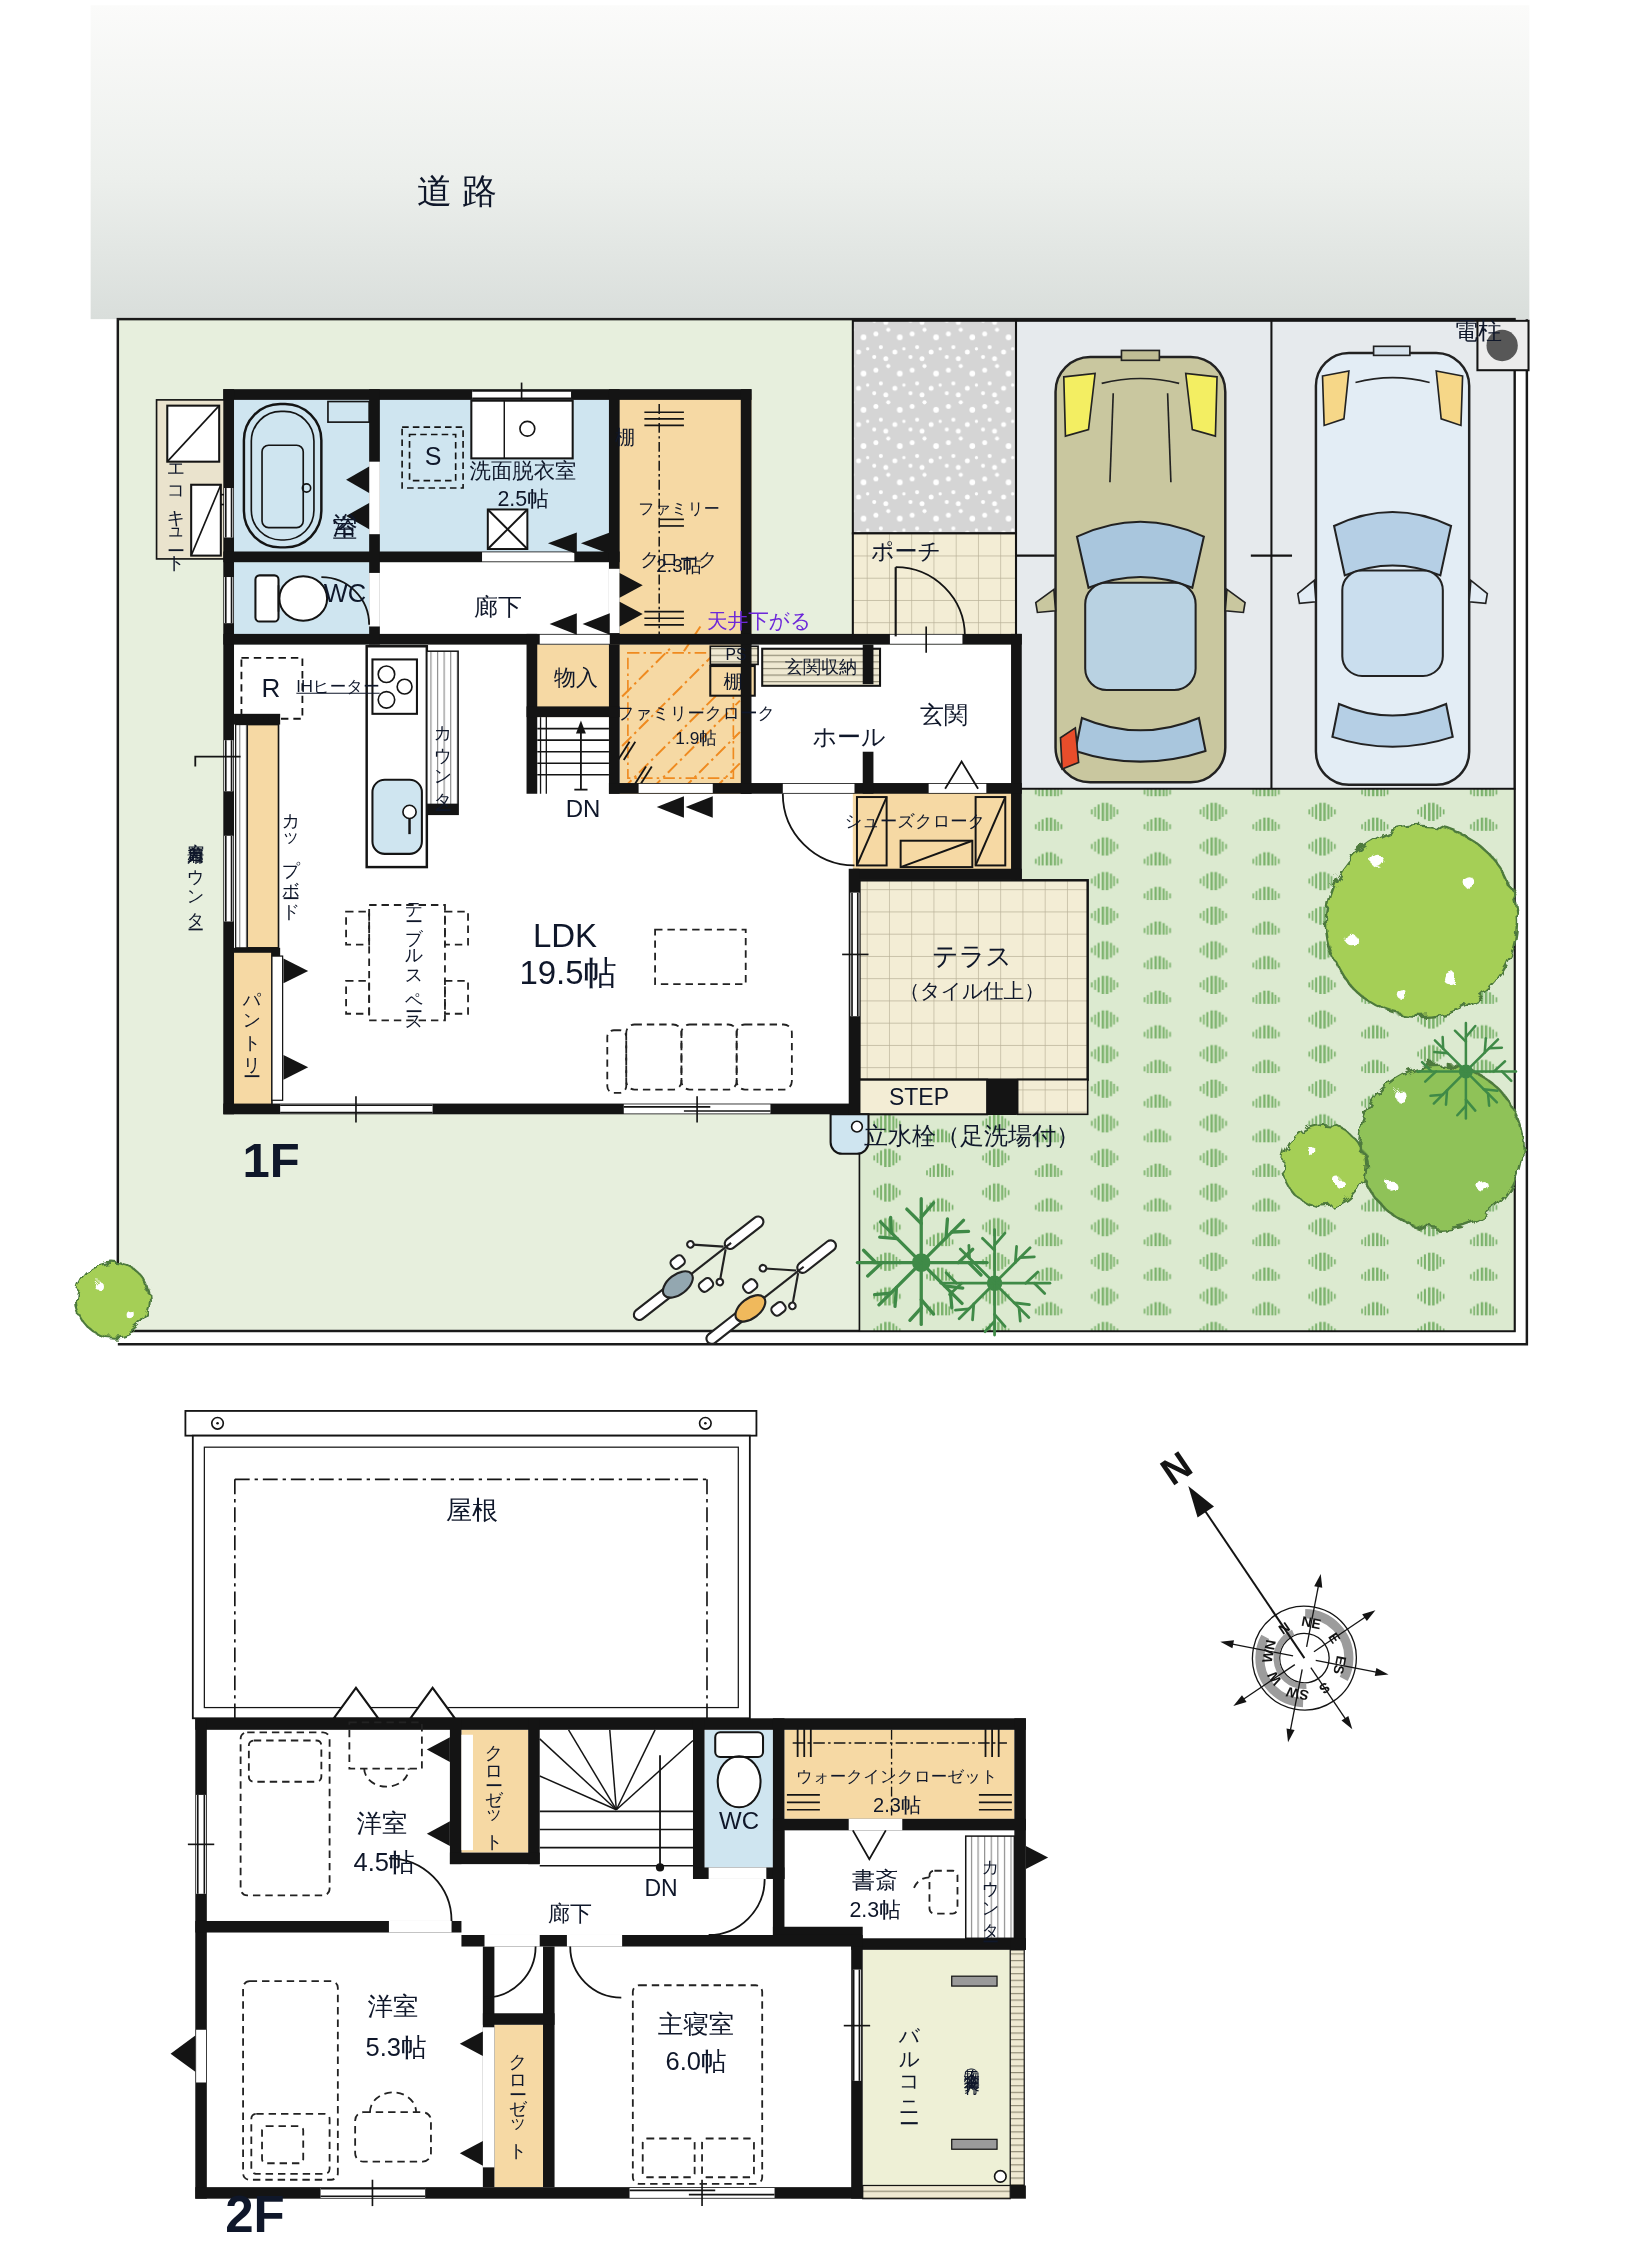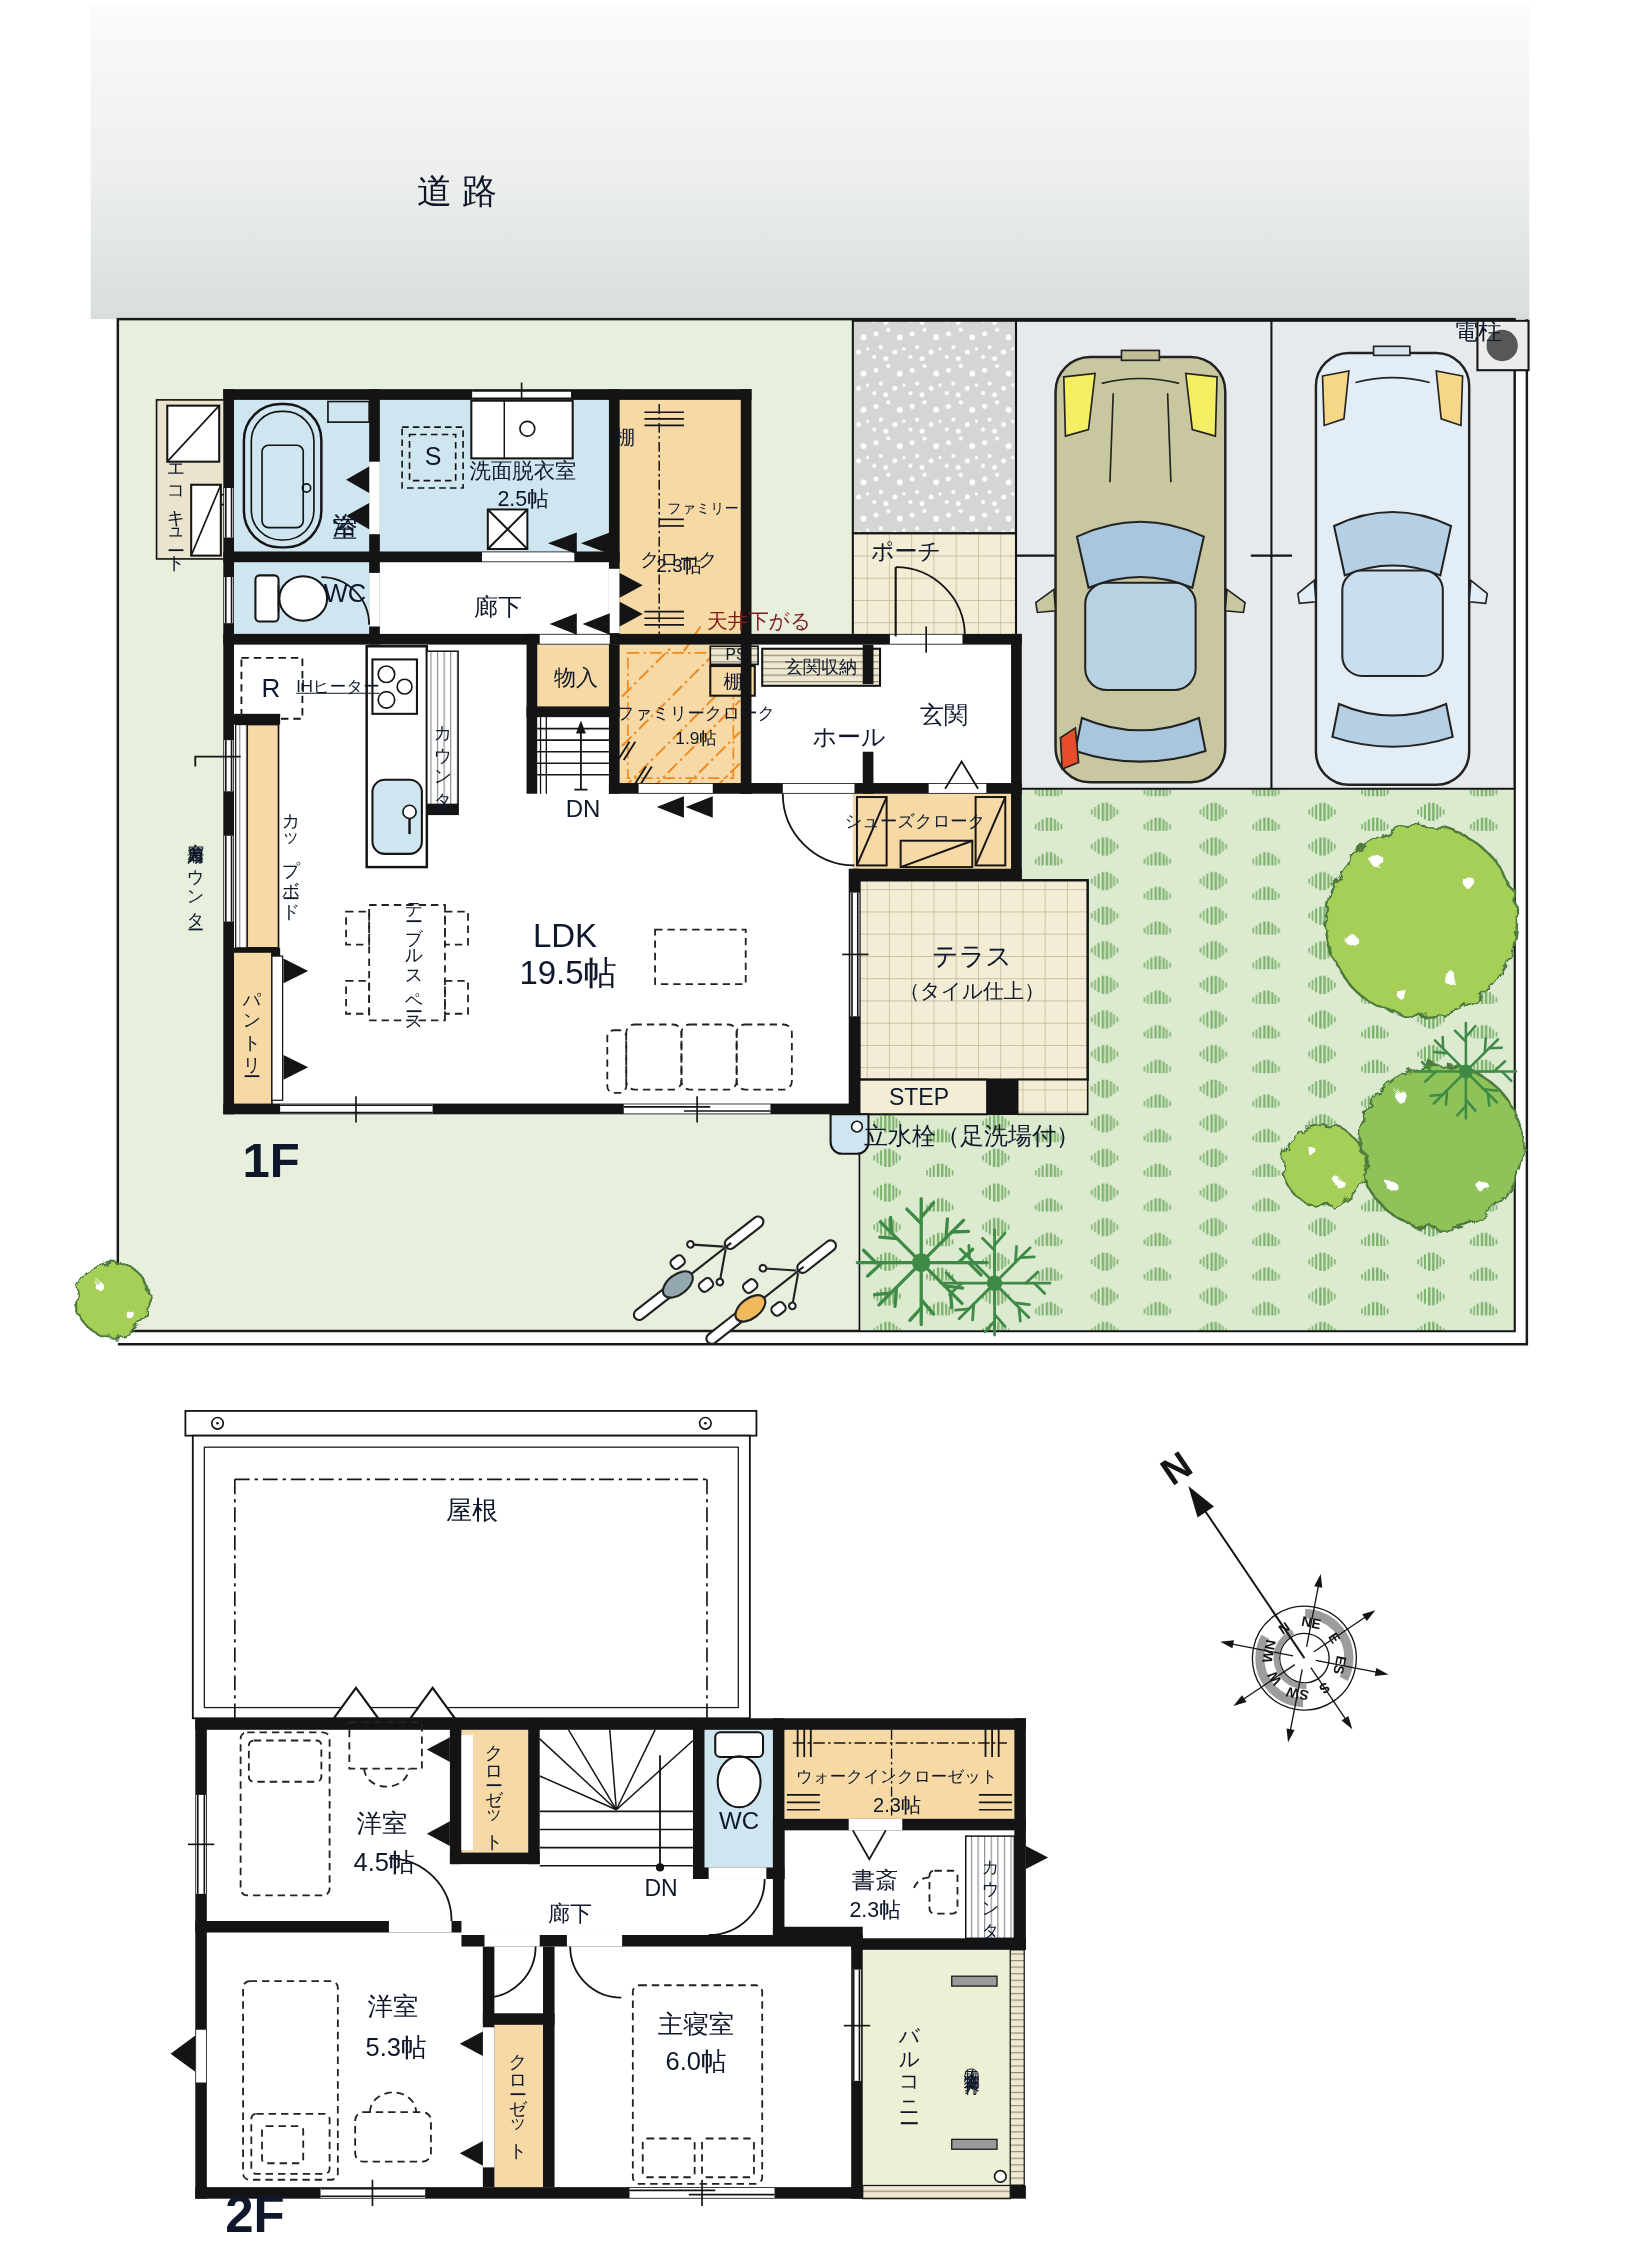--- a/index.html
+++ b/index.html
@@ -3,21 +3,21 @@
 <meta charset="utf-8">
 <style>
   html,body{margin:0;padding:0;background:#ffffff;}
   #stage{position:relative;width:1648px;height:2250px;background:#ffffff;overflow:hidden;
          font-family:"Liberation Sans","DejaVu Sans",sans-serif;}
   #plan{position:absolute;left:0;top:0;}
   .lbl{position:absolute;transform:translate(-50%,-50%);color:#0f172a;white-space:nowrap;
        line-height:1;z-index:5;}
   .v{writing-mode:vertical-rl;text-orientation:upright;letter-spacing:1.6px;}
   .bold{font-weight:bold;}
-  .orange{color:#7f1d1d;}
+  .orange{color:#6d28d9;}
   svg .w{fill:#141414;}
   svg .dash{fill:none;stroke:#222;stroke-width:2.2;stroke-dasharray:9 6;}
   svg text{font-family:"Liberation Sans","DejaVu Sans",sans-serif;}
 </style>
 </head>
 <body>
 
 <div id="stage">
 <svg id="plan" width="1648" height="2250" viewBox="0 0 2000 2730">
   <defs>
@@ -689,21 +689,21 @@
   </g>
 </svg>
 
 <div class="lbl" style="left:462px;top:190px;font-size:35px;letter-spacing:10px;">道路</div>
 <div class="lbl" style="left:1443px;top:331px;font-size:24px;margin-left:35px;">電柱</div>
 
 <div class="lbl v" style="left:345px;top:494px;font-size:25px;">浴室</div>
 <div class="lbl" style="left:523px;top:472px;font-size:21.4px;">洗面脱衣室</div>
 <div class="lbl" style="left:523px;top:500px;font-size:21.4px;">2.5帖</div>
 <div class="lbl" style="left:433px;top:456px;font-size:25px;">S</div>
-<div class="lbl" style="left:703px;top:509px;font-size:14px;font-family:Liberation Serif, serif;">ファミリー</div>
+<div class="lbl" style="left:679px;top:509px;font-size:16px;font-family:Liberation Serif, serif;">ファミリー</div>
 <div class="lbl" style="left:679px;top:559px;font-size:19px;">クローク</div>
 <div class="lbl" style="left:679px;top:565px;font-size:19px;">2.3帖</div>
 <div class="lbl" style="left:625px;top:437px;font-size:20px;">棚</div>
 <div class="lbl" style="left:345px;top:594px;font-size:25.5px;">WC</div>
 <div class="lbl" style="left:498px;top:607px;font-size:24px;">廊下</div>
 <div class="lbl v" style="left:176px;top:509px;font-size:18px;">エコキュート</div>
 <div class="lbl" style="left:576px;top:678px;font-size:22px;">物入</div>
 <div class="lbl" style="left:696px;top:714px;font-size:17.3px;">ファミリークローク</div>
 <div class="lbl" style="left:696px;top:739px;font-size:17.3px;">1.9帖</div>
 <div class="lbl orange" style="left:759px;top:621px;font-size:20.6px;">天井下がる</div>

